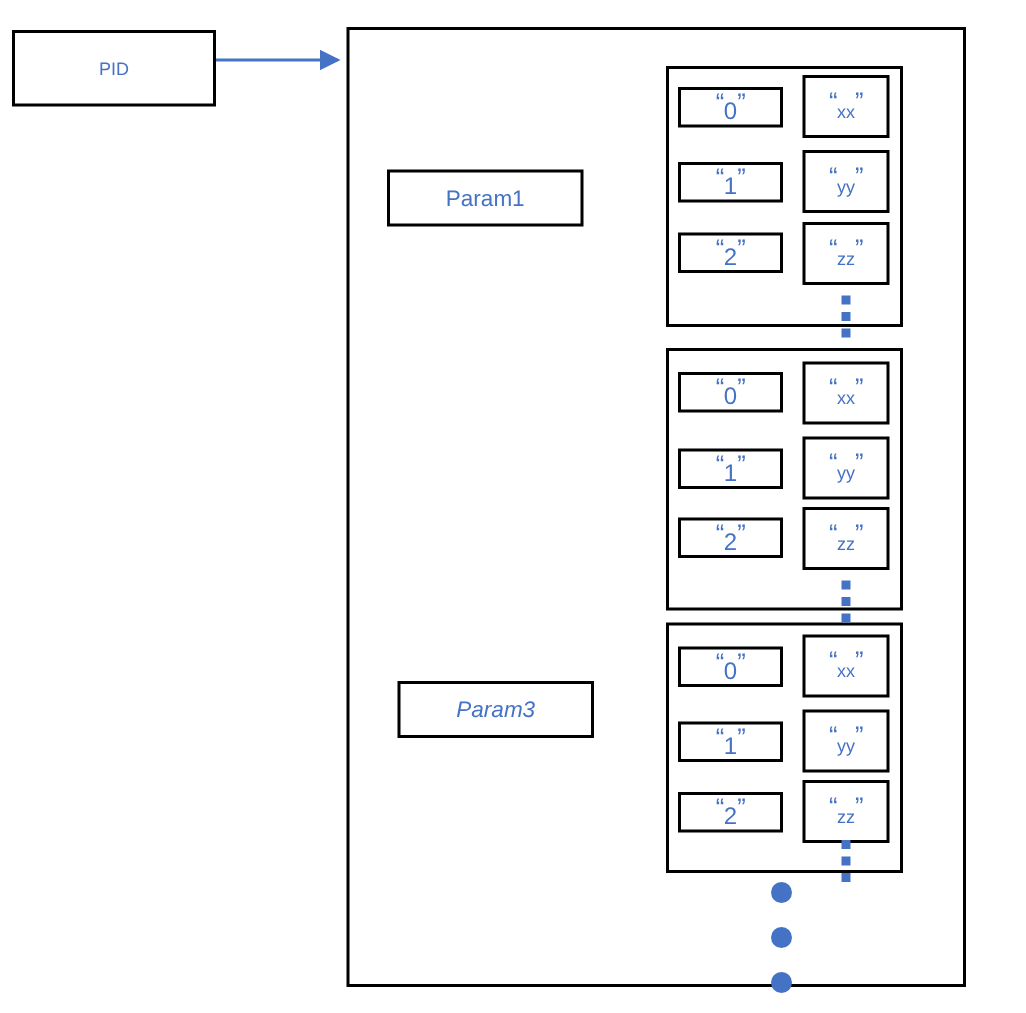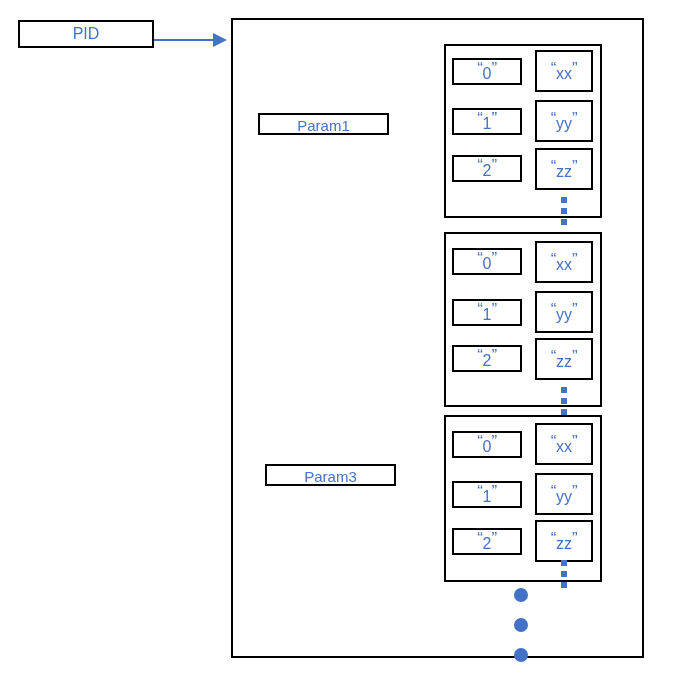--- a/index.html
+++ b/index.html
@@ -47,37 +47,36 @@
   
   #outer-container {
     left: 231px;
     top: 18px;
     width: 413px;
     height: 640px;
   }
 
   
   #pid-box {
-    left: 18px;
+    left: 8px;
     top: 20px;
     width: 136px;
-    height: 28px;
-    font-size: 16px;
+    height: 51px;
+    font-size: 12px;
   }
 
   
   .param-box {
     width: 131px;
-    height: 22px;
+    height: 38px;
     font-size: 15px;
-    align-items: flex-end;
   }
   #param-box-1 { left: 258px; top: 113px; }
   #param-box-2 { left: 258px; top: 298px; }
-  #param-box-3 { left: 265px; top: 464px; }
+  #param-box-3 { left: 265px; top: 454px; font-style: italic; }
 
   
   .group-box {
     left: 444px;
     width: 158px;
   }
   #group-box-1 { top: 44px;  height: 174px; }
   #group-box-2 { top: 232px; height: 175px; }
   #group-box-3 { top: 415px; height: 167px; }
 
@@ -126,21 +125,21 @@
     font-size: 16px;
   }
   .q .mark {
     font-size: 17px;
     vertical-align: 0.32em;
     letter-spacing: -0.02em;
   }
   .q .inner {
     font-size: 16px;
   }
-  .value-box .q .inner { font-size: 16px; }
+  .value-box .q .inner { font-size: 12px; }
 
   
   .vdots {
     position: absolute;
     width: 7px;
     display: flex;
     flex-direction: column;
     gap: 5px;
     align-items: center;
   }

